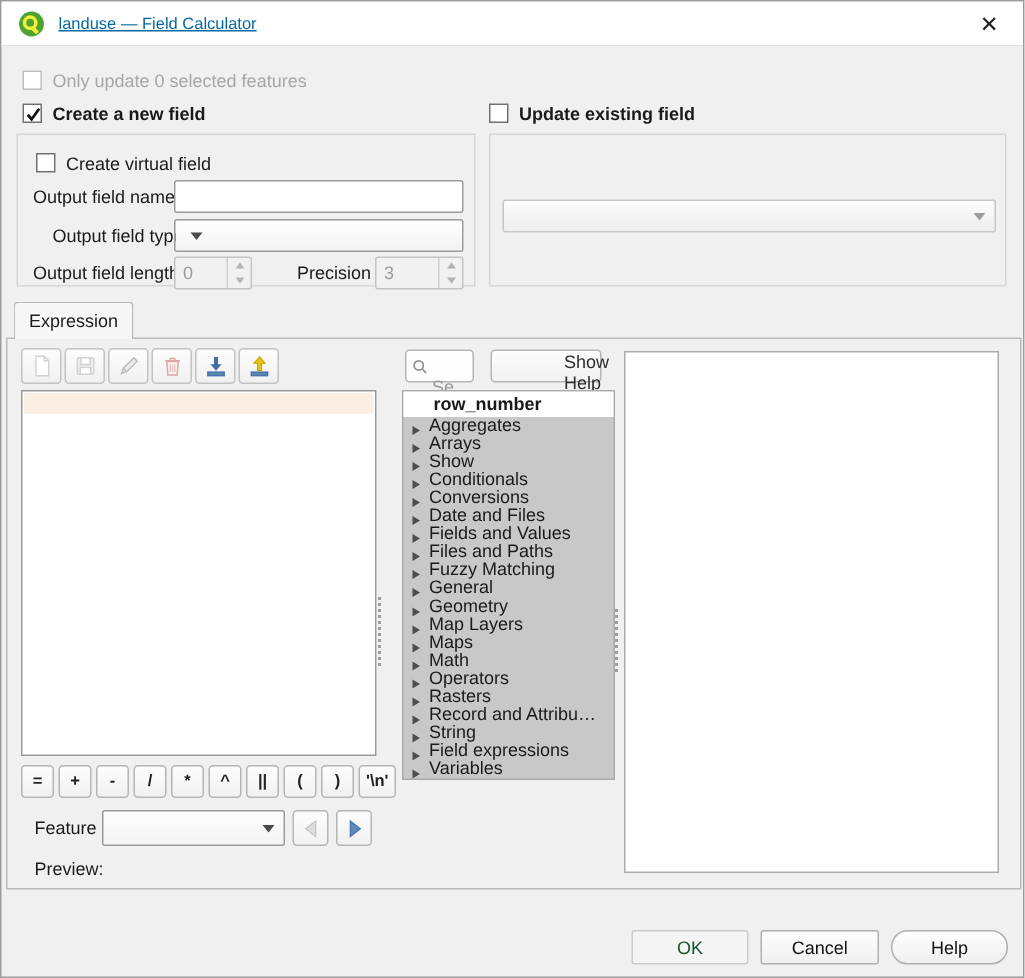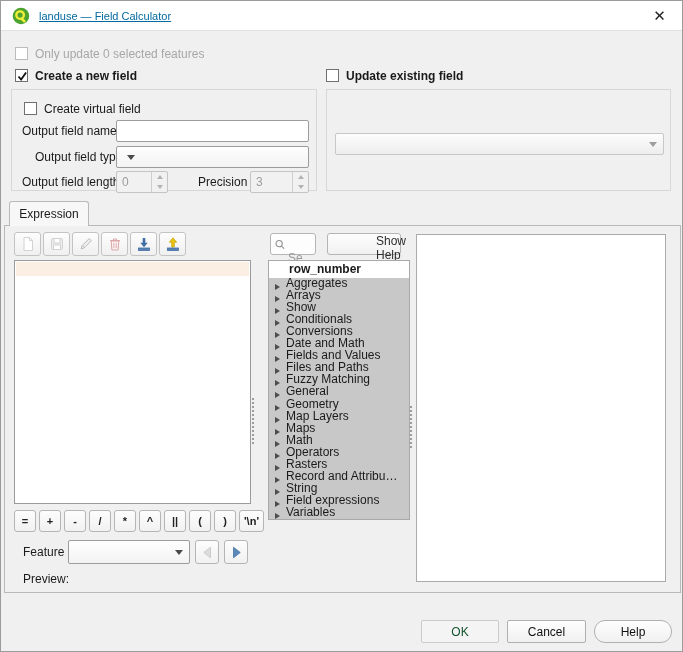--- a/index.html
+++ b/index.html
@@ -289,21 +289,21 @@
             <span>Conditionals</span>
           </div>
         
           <div class="grow">
             <span class="expander"></span>
             <span>Conversions</span>
           </div>
         
           <div class="grow">
             <span class="expander"></span>
-            <span>Date and Math</span>
+            <span>Date and Files</span>
           </div>
         
           <div class="grow">
             <span class="expander"></span>
             <span>Fields and Values</span>
           </div>
         
           <div class="grow">
             <span class="expander"></span>
             <span>Files and Paths</span>

